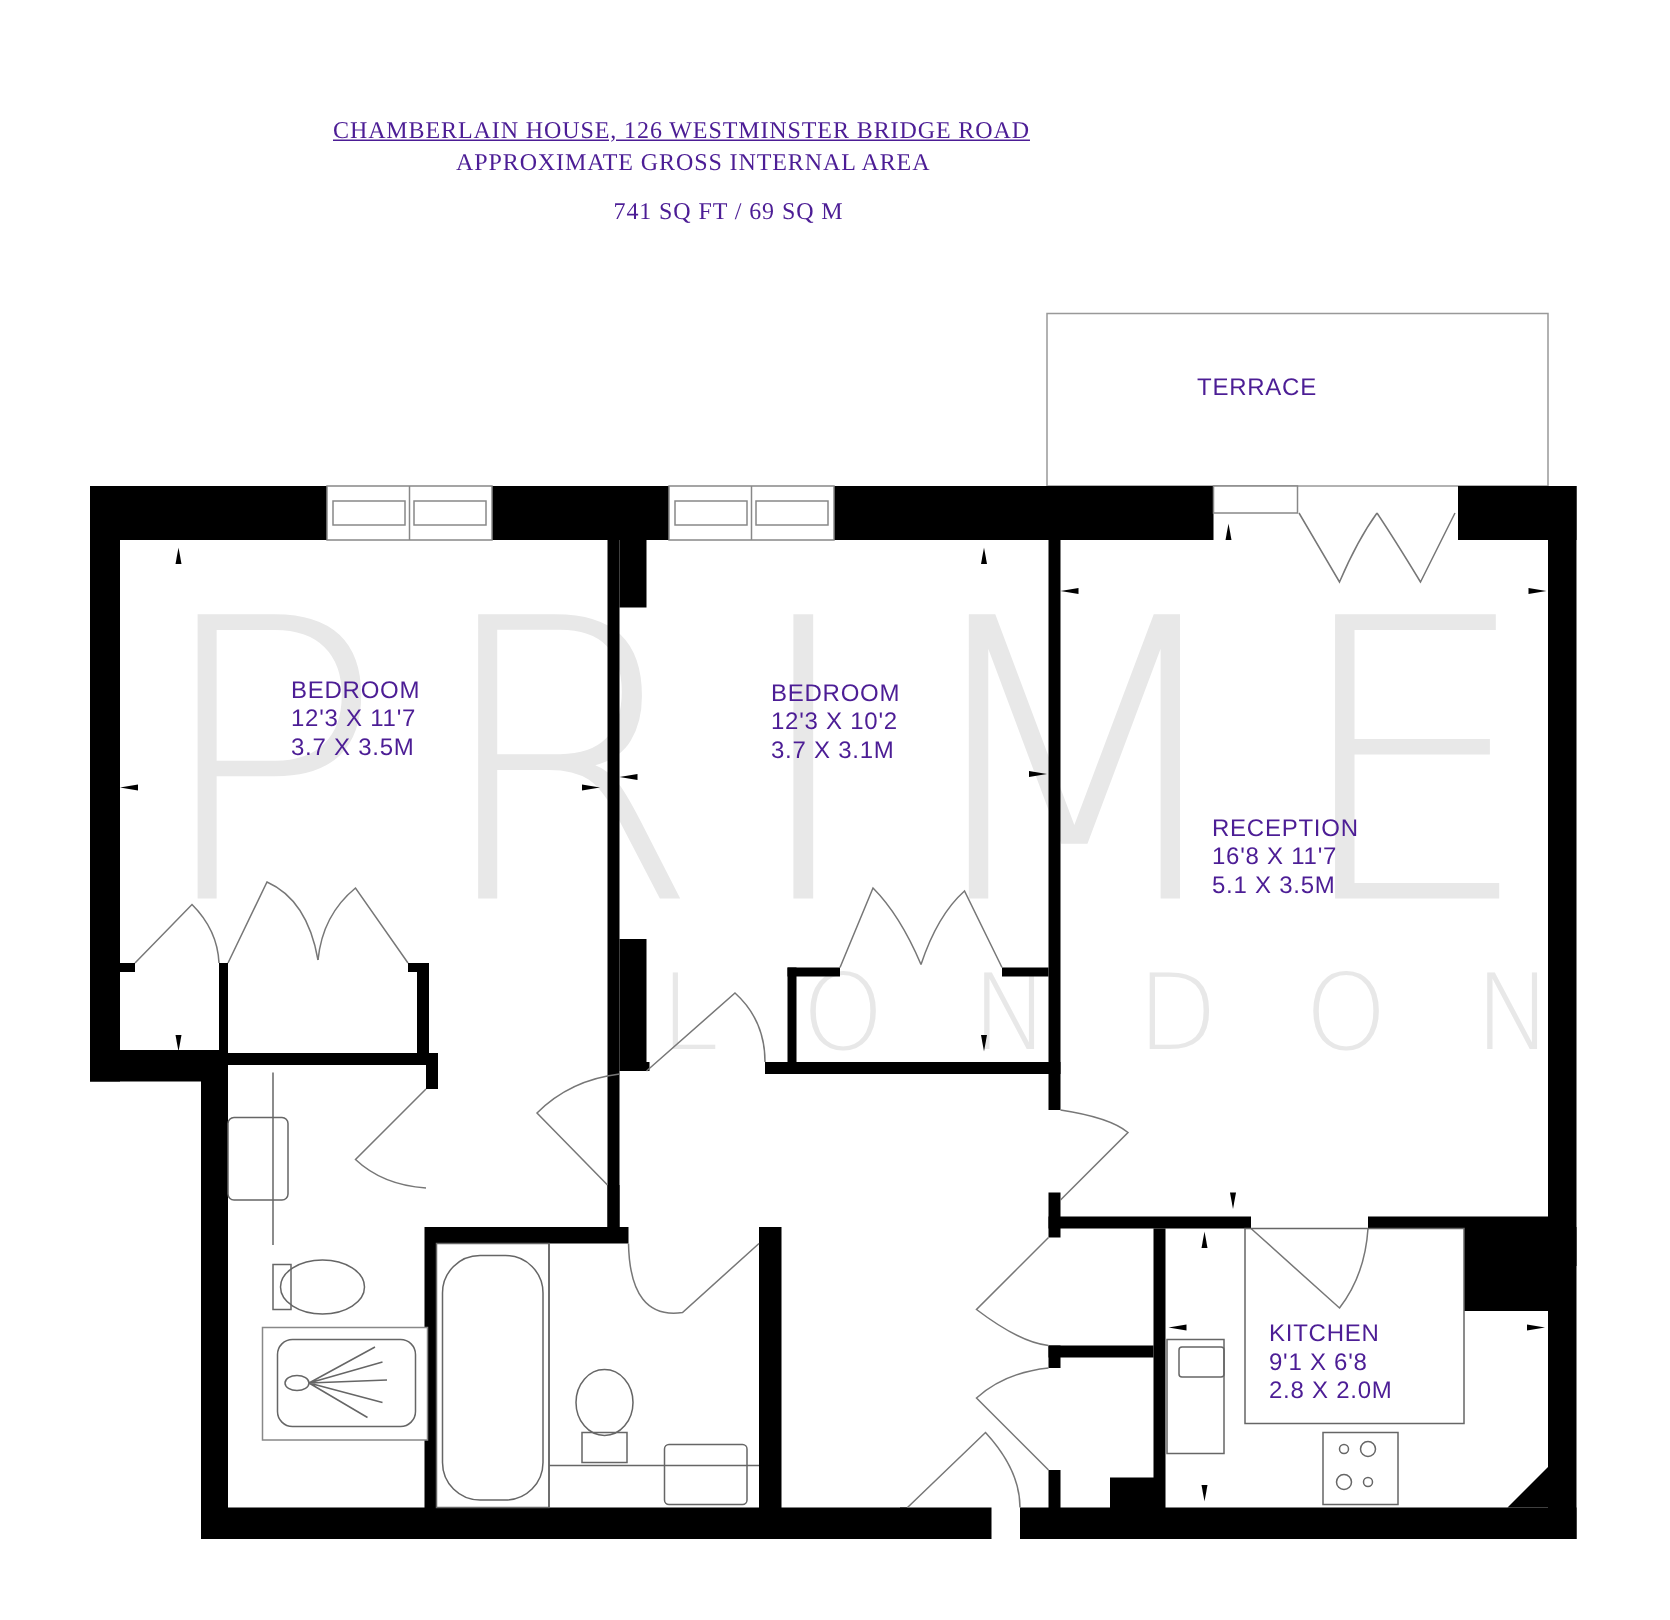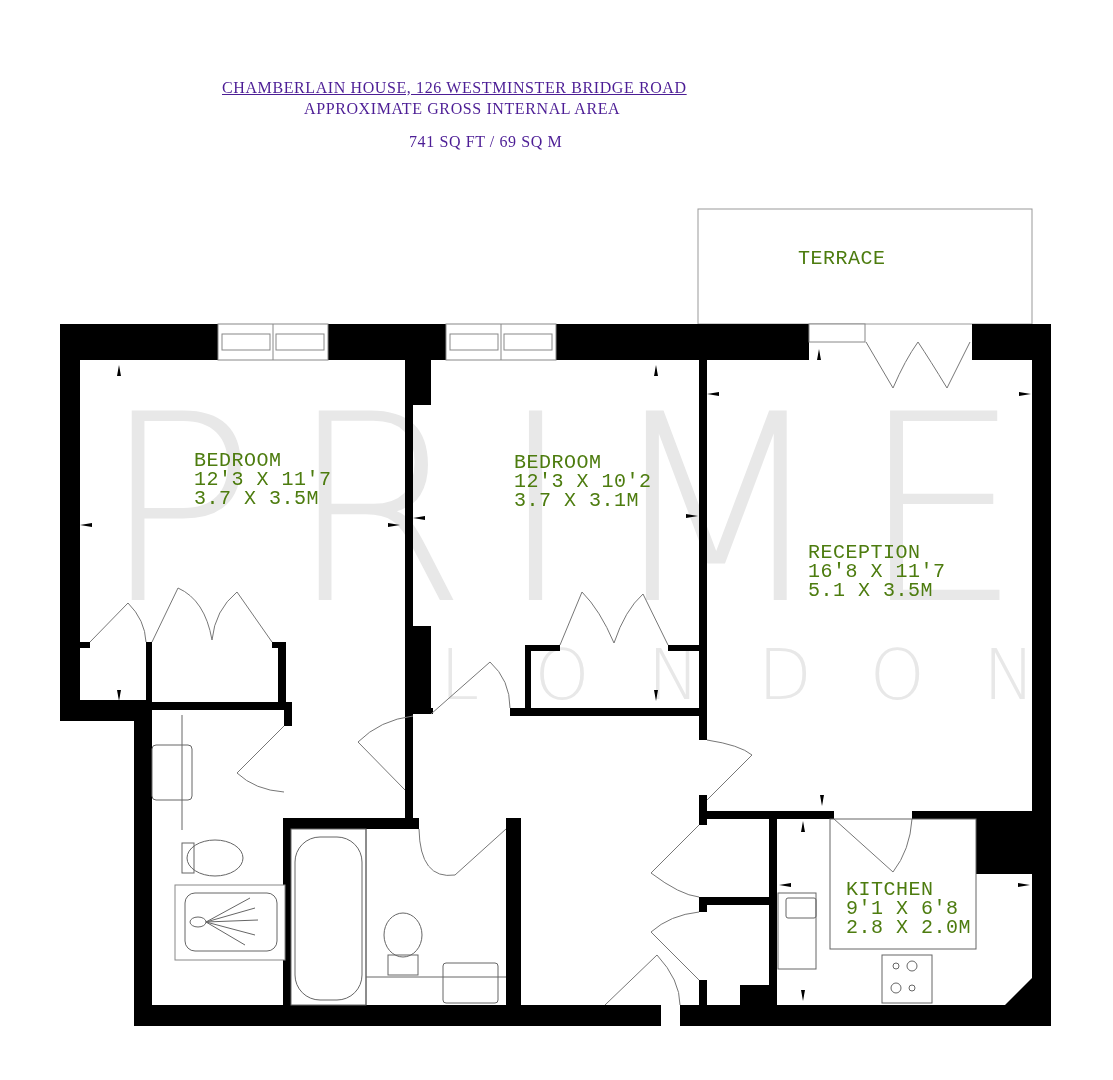--- a/index.html
+++ b/index.html
@@ -6,21 +6,21 @@
   body { width: 1113px; height: 1080px; position: relative; overflow: hidden; font-family: "DejaVu Serif", "Liberation Serif", serif; }
   .header { position: absolute; top: 78px; left: 0; width: 1113px; }
   .hline { position: absolute; color: #4c1d95; font-family: "Liberation Serif", "DejaVu Serif", serif; font-variant: small-caps; text-transform: uppercase; font-size: 16px; letter-spacing: 0.6px; white-space: nowrap; line-height: 20px; }
   .hline.t1 { left: 222px; top: 0; text-decoration: underline; }
   .hline.t2 { left: 304px; top: 21px; text-align: right; }
   .hline.t3 { left: 409px; top: 42px; margin-top: 12px; }
   svg.plan { position: absolute; left: 0; top: 0; }
   .watermark { position: absolute; color: #e8e8e8; font-family: "DejaVu Sans", "Liberation Sans", sans-serif; pointer-events: none; }
   .wm1 { left: 100px; top: 380px; font-size: 260px; font-weight: 200; letter-spacing: 30px; line-height: 260px; }
   .wm2 { left: 440px; top: 640px; font-size: 70px; letter-spacing: 58px; font-weight: 200; line-height: 70px; }
-  .label { position: absolute; color: #4d7c0f; font-family: Liberation Mono, monospace; text-transform: uppercase; font-size: 20px; line-height: 19px; letter-spacing: 0.5px; white-space: nowrap; }
+  .label { position: absolute; color: #4c1d95; font-family: Liberation Sans, sans-serif; text-transform: uppercase; font-size: 16px; line-height: 19px; letter-spacing: 0.5px; white-space: nowrap; }
   .label .n { display: block; }
 </style>
 </head>
 <body>
 
 <div class="watermark wm1">PRIME</div>
 <div class="watermark wm2">LONDON</div>
 
 <div class="header">
   <div class="hline t1">Chamberlain House, 126 Westminster Bridge Road</div>

